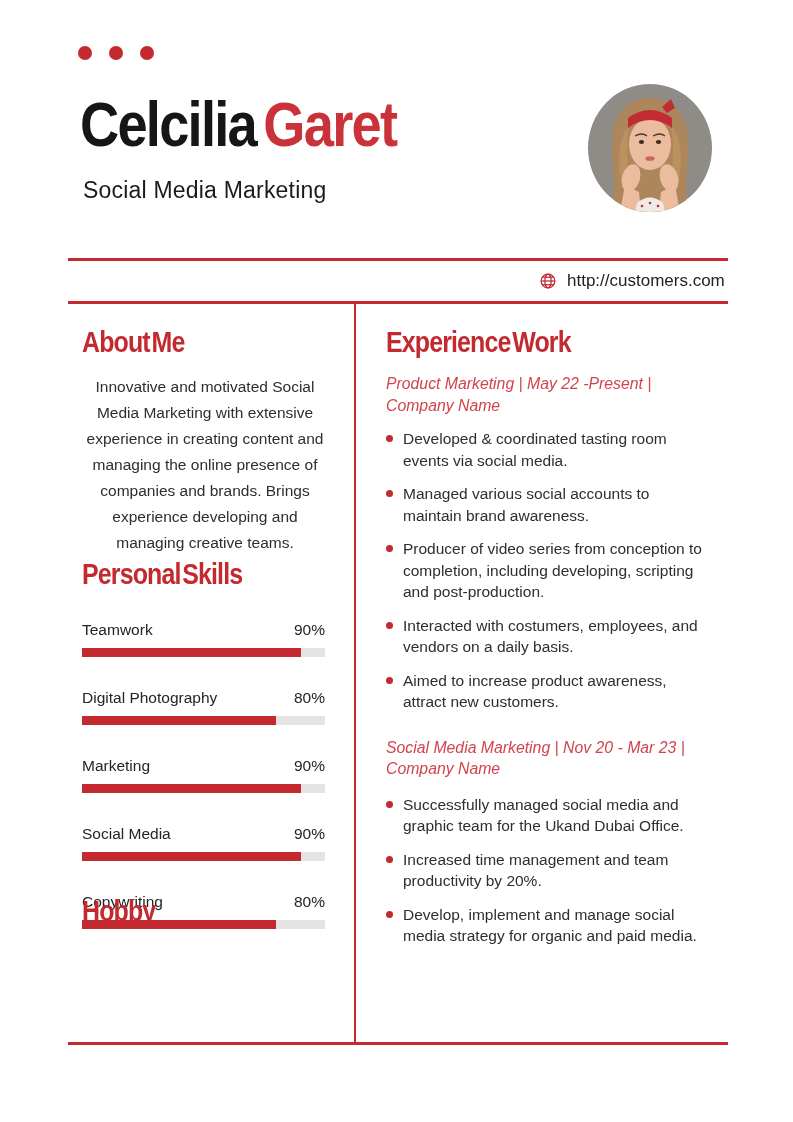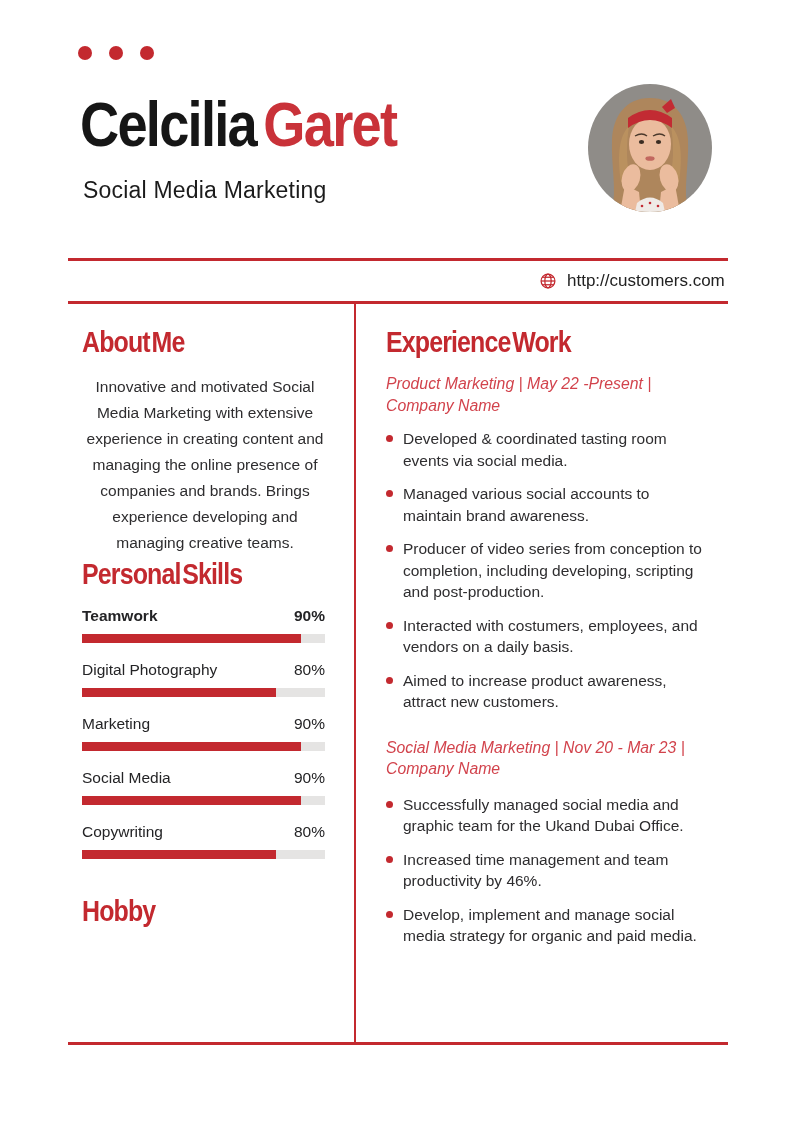--- a/index.html
+++ b/index.html
@@ -42,22 +42,22 @@
   
   .section-title{font-weight:700;color:var(--red);font-size:29px;line-height:1;
                  letter-spacing:-1px;word-spacing:-5px;white-space:nowrap;
                  transform:scaleX(0.86);transform-origin:left top;}
 
   
   .about{position:absolute;left:82px;top:328px;width:246px;}
   .about-text{margin-top:17px;font-size:15.5px;line-height:26px;color:var(--text);text-align:center;}
 
   .skills{position:absolute;left:82px;top:560px;width:243px;}
-  .skill{margin-top:18px;}
-  .skill:first-of-type{font-weight:bold;}
+  .skill{margin-top:32px;}
+  .skill:first-of-type{}
   .skill-head{display:flex;justify-content:space-between;align-items:baseline;font-size:15.5px;height:22px;color:#242426;}
   .skill-bar{margin-top:5px;height:9px;background:var(--track);}
   .skill-fill{height:100%;background:var(--red);}
 
   .hobby{position:absolute;left:82px;top:897px;width:246px;}
   .hobby-grid{margin-top:24px;display:grid;grid-template-columns:123px 1fr;row-gap:19px;}
   .hobby-item{display:flex;align-items:center;gap:11px;font-size:15.5px;color:#242426;}
   .dot-bullet{flex:none;width:8px;height:8px;border-radius:50%;background:var(--red);}
 
   
@@ -203,18 +203,18 @@
       <li><span class="li-dot"></span><span>Developed &amp; coordinated tasting room events via social media.</span></li>
       <li><span class="li-dot"></span><span>Managed various social accounts to maintain brand awareness.</span></li>
       <li><span class="li-dot"></span><span>Producer of video series from conception to completion, including developing, scripting and post-production.</span></li>
       <li><span class="li-dot"></span><span>Interacted with costumers, employees, and vendors on a daily basis.</span></li>
       <li><span class="li-dot"></span><span>Aimed to increase product awareness, attract new customers.</span></li>
     </ul>
 
     <p class="job-title second">Social Media Marketing | Nov 20 - Mar 23 | Company Name</p>
     <ul class="job-bullets second">
       <li><span class="li-dot"></span><span>Successfully managed social media and graphic team for the Ukand Dubai Office.</span></li>
-      <li><span class="li-dot"></span><span>Increased time management and team productivity by 46%.</span></li>
+      <li><span class="li-dot"></span><span>Increased time management and team productivity by 20%.</span></li>
       <li><span class="li-dot"></span><span>Develop, implement and manage social media strategy for organic and paid media.</span></li>
     </ul>
   </section>
 
 </div>
 
 </body></html>

